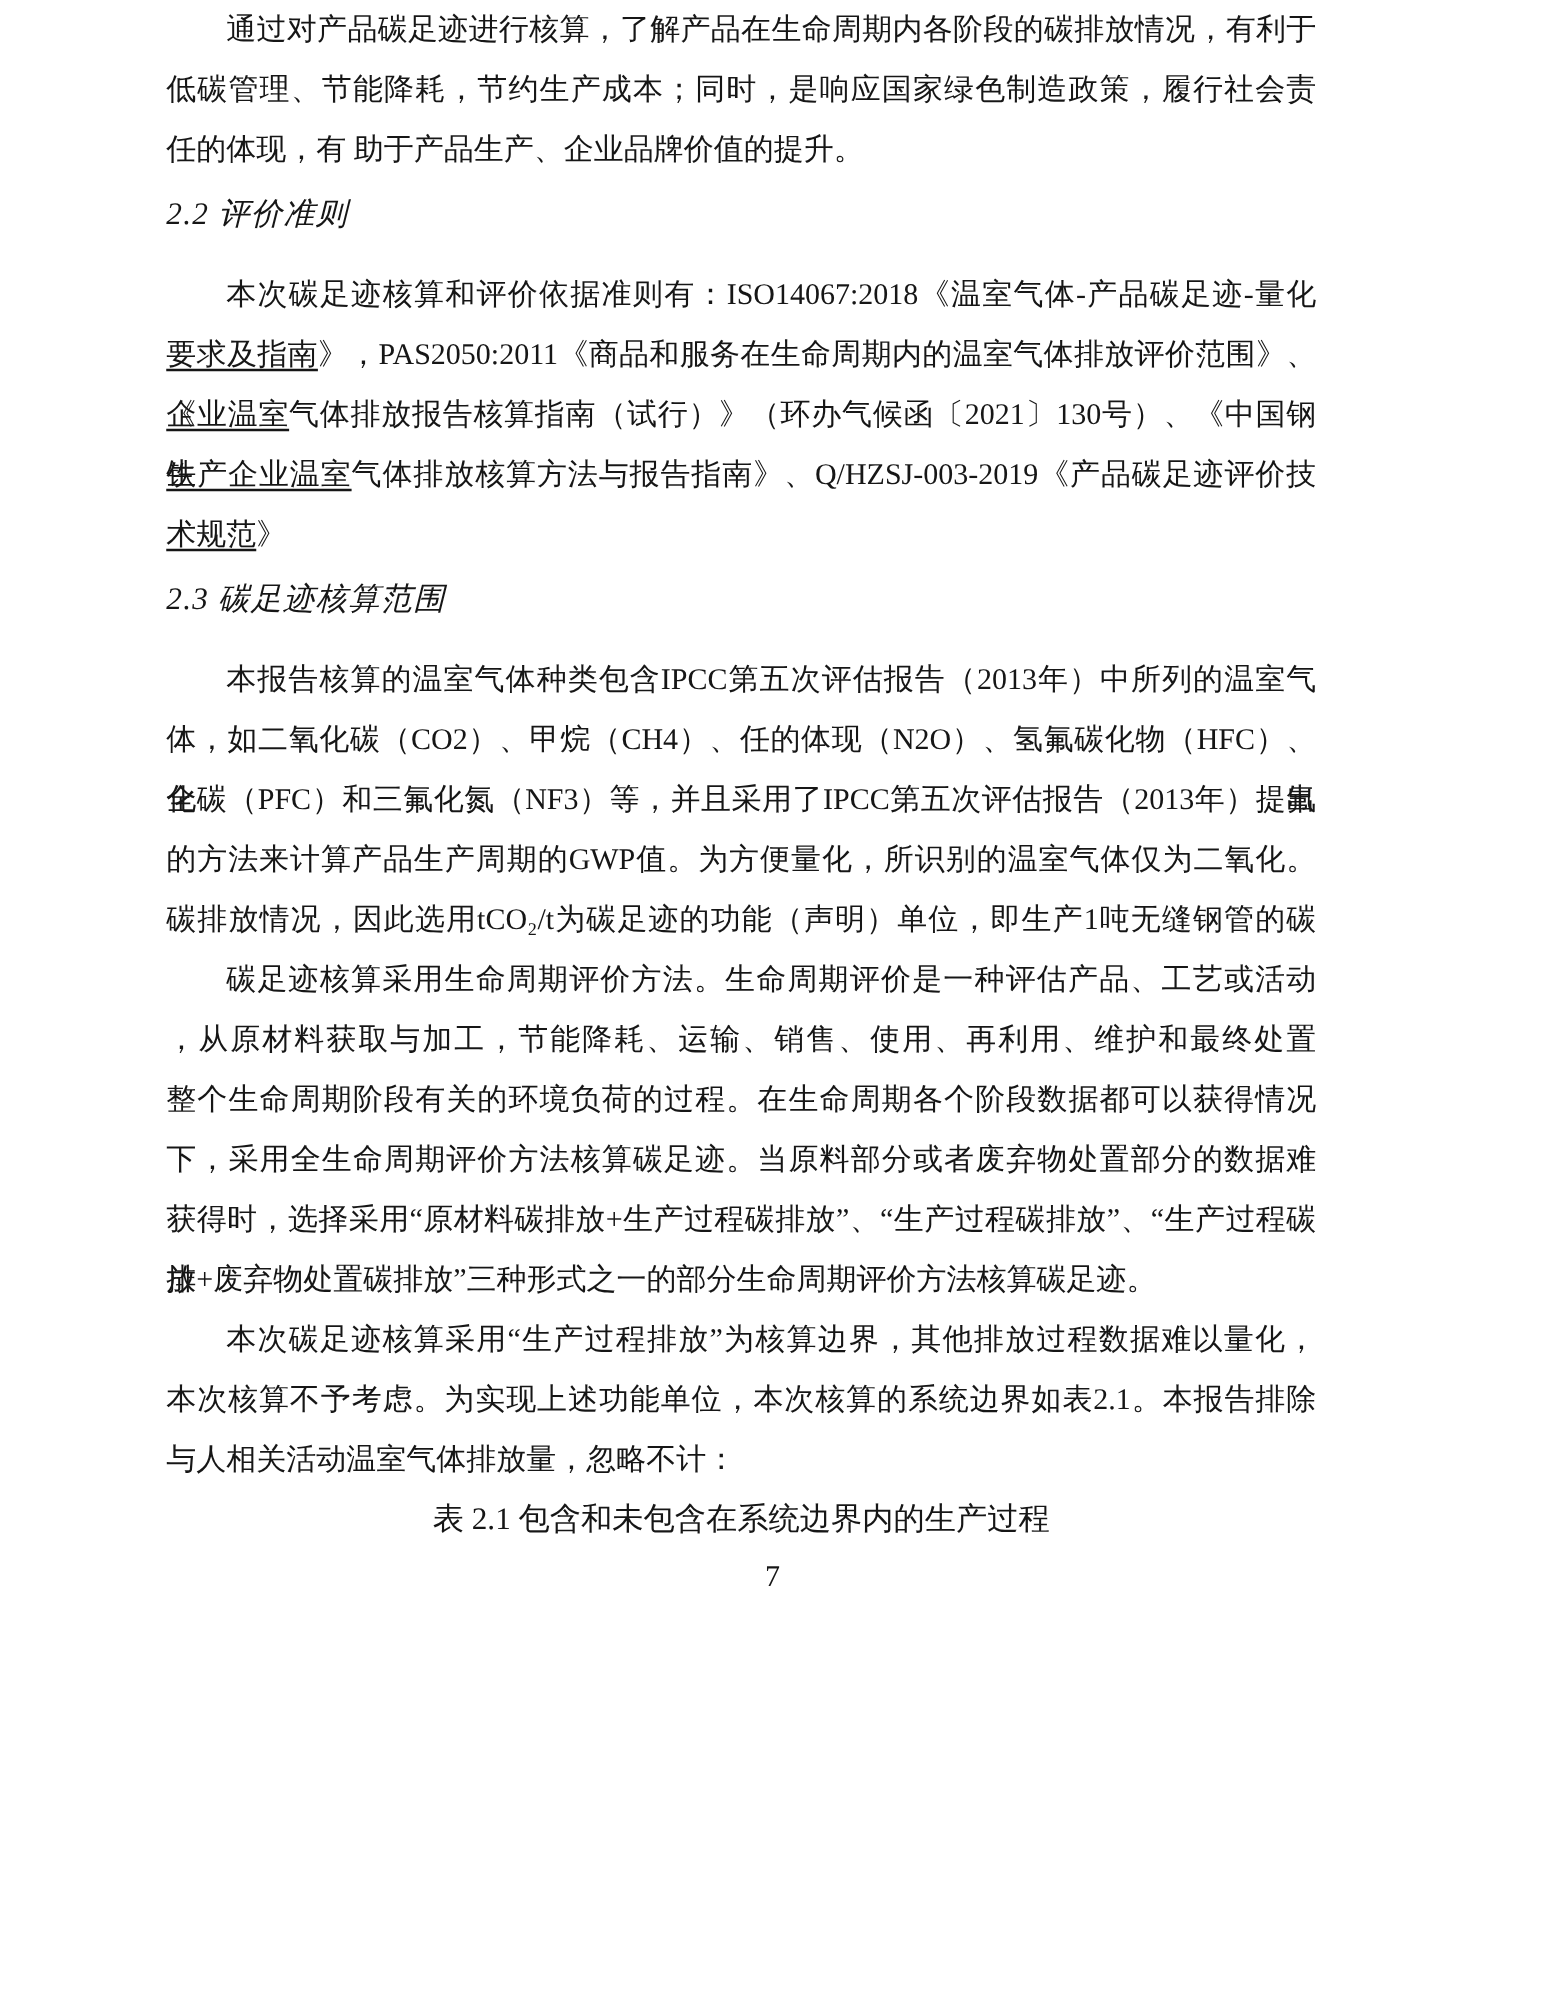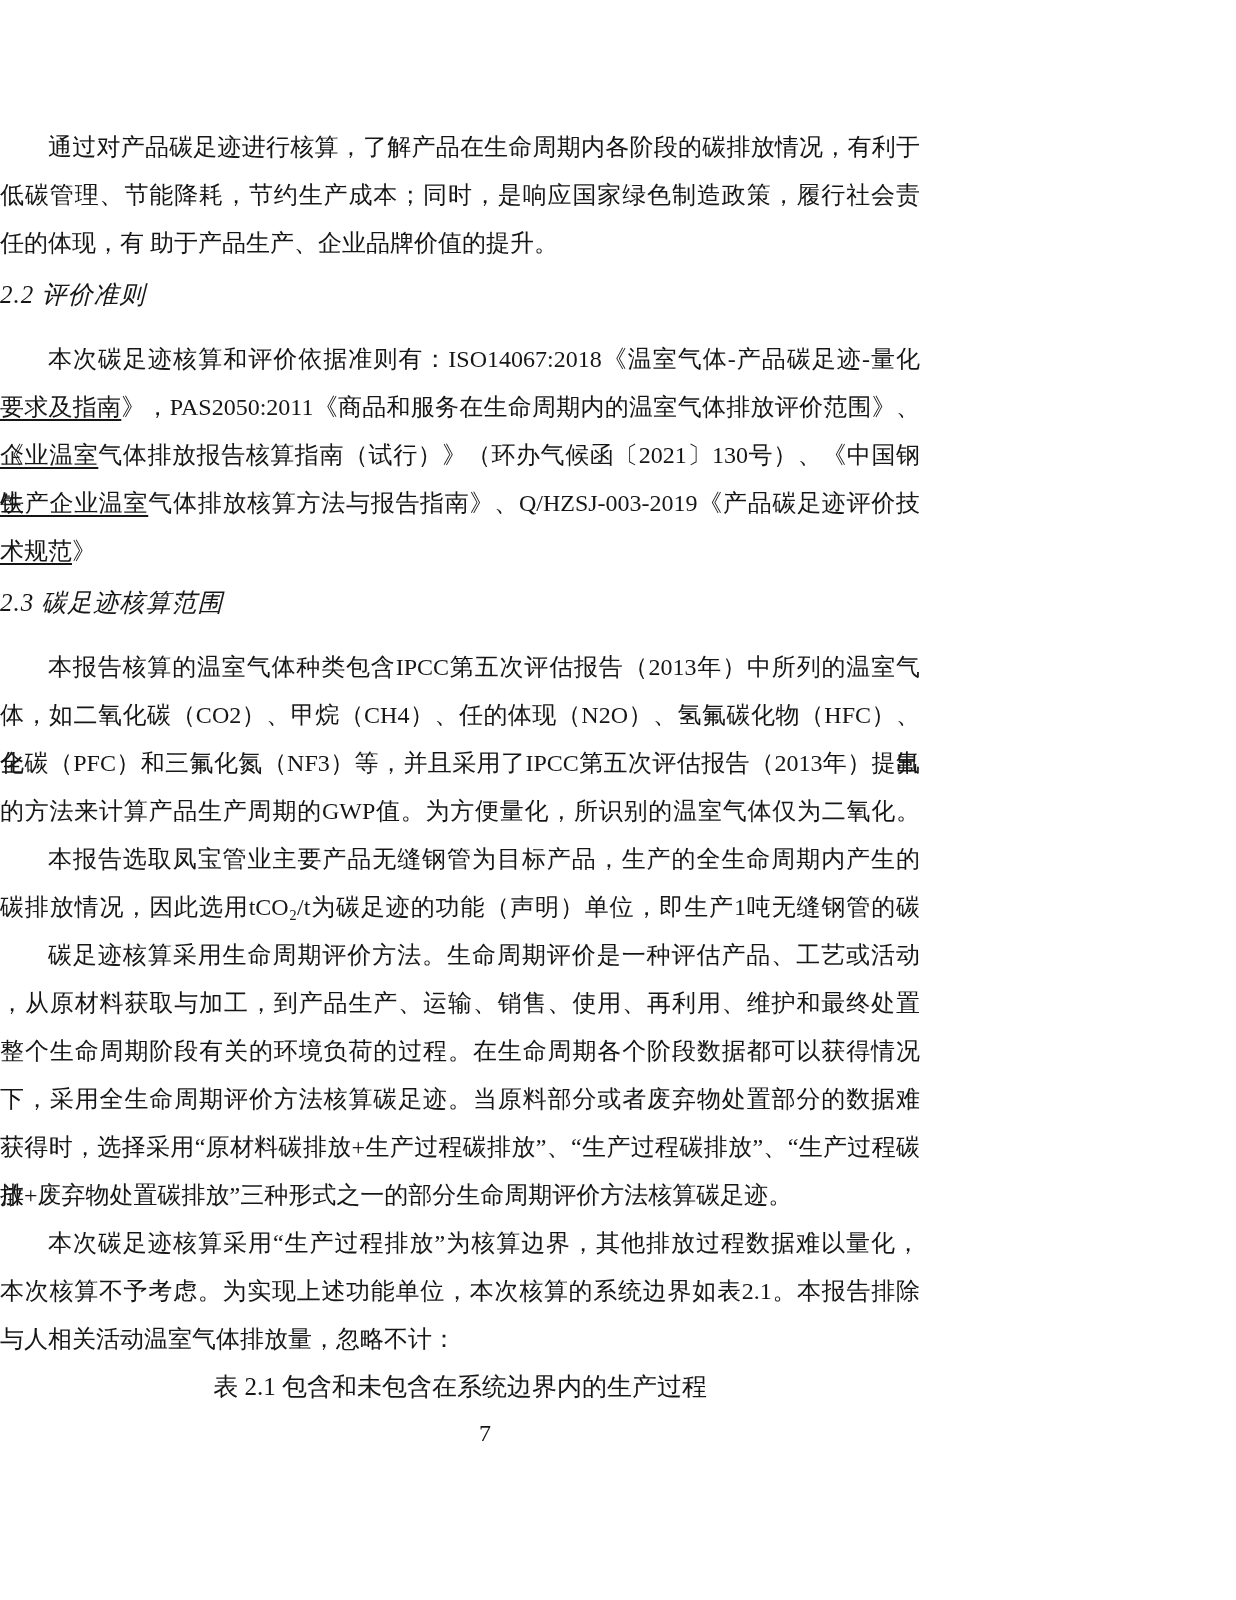--- a/index.html
+++ b/index.html
@@ -8,22 +8,22 @@
     background: #ffffff;
   }
   body {
     width: 1236px;
     height: 1600px;
     overflow: hidden;
     font-family: "Liberation Serif", "DejaVu Serif", serif;
     color: #161616;
   }
   .content {
+    margin-left: 133px;
     width: 920px;
-    padding-top: 123px;
   }
   .line {
     height: 48px;
     line-height: 48px;
     font-size: 24px;
   }
   .line.indent { text-indent: 48px; }
   .line.fit {
     text-align: justify;
     text-align-last: justify;
@@ -89,26 +89,25 @@
           <div class="line"><u>术规范</u><span>》</span></div>
         </div>
         <div class="heading">2.3 碳足迹核算范围</div>
         <div class="para">
           <div class="line indent fit"><span>本报告核算的温室气体种类包含IPCC第五次评估报告（2013年）中所列的温室气</span></div>
           <div class="line fit"><span>体，如二氧化碳（CO2）、甲烷（CH4）、任的体现（N2O）、氢氟碳化物（HFC）、全氟</span></div>
           <div class="line fit"><span>化碳（PFC）和三氟化氮（NF3）等，并且采用了IPCC第五次评估报告（2013年）提出</span></div>
           <div class="line fit"><span>的方法来计算产品生产周期的GWP值。为方便量化，所识别的温室气体仅为二氧化。</span></div>
         </div>
         <div class="para">
-          <div class="line indent fit"><span>本报告选取凤宝管业主要产品无缝钢管为目标产品，生产的全生命周期内产生的</span></div>
           <div class="line fit"><span>碳排放情况，因此选用tCO₂/t为碳足迹的功能（声明）单位，即生产1吨无缝钢管的碳</span></div>
         </div>
         <div class="para">
           <div class="line indent fit"><span>碳足迹核算采用生命周期评价方法。生命周期评价是一种评估产品、工艺或活动</span></div>
-          <div class="line fit"><span>，从原材料获取与加工，到产品生产、运输、销售、使用、再利用、维护和最终处置</span></div>
+          <div class="line fit"><span>，从原材料获取与加工，节能降耗、运输、销售、使用、再利用、维护和最终处置</span></div>
           <div class="line fit"><span>整个生命周期阶段有关的环境负荷的过程。在生命周期各个阶段数据都可以获得情况</span></div>
           <div class="line fit"><span>下，采用全生命周期评价方法核算碳足迹。当原料部分或者废弃物处置部分的数据难</span></div>
           <div class="line fit"><span>获得时，选择采用“原材料碳排放+生产过程碳排放”、“生产过程碳排放”、“生产过程碳排</span></div>
           <div class="line"><span>放+废弃物处置碳排放”三种形式之一的部分生命周期评价方法核算碳足迹。</span></div>
         </div>
         <div class="para">
           <div class="line indent fit"><span>本次碳足迹核算采用“生产过程排放”为核算边界，其他排放过程数据难以量化，</span></div>
           <div class="line fit"><span>本次核算不予考虑。为实现上述功能单位，本次核算的系统边界如表2.1。本报告排除</span></div>
           <div class="line"><span>与人相关活动温室气体排放量，忽略不计：</span></div>
         </div>

